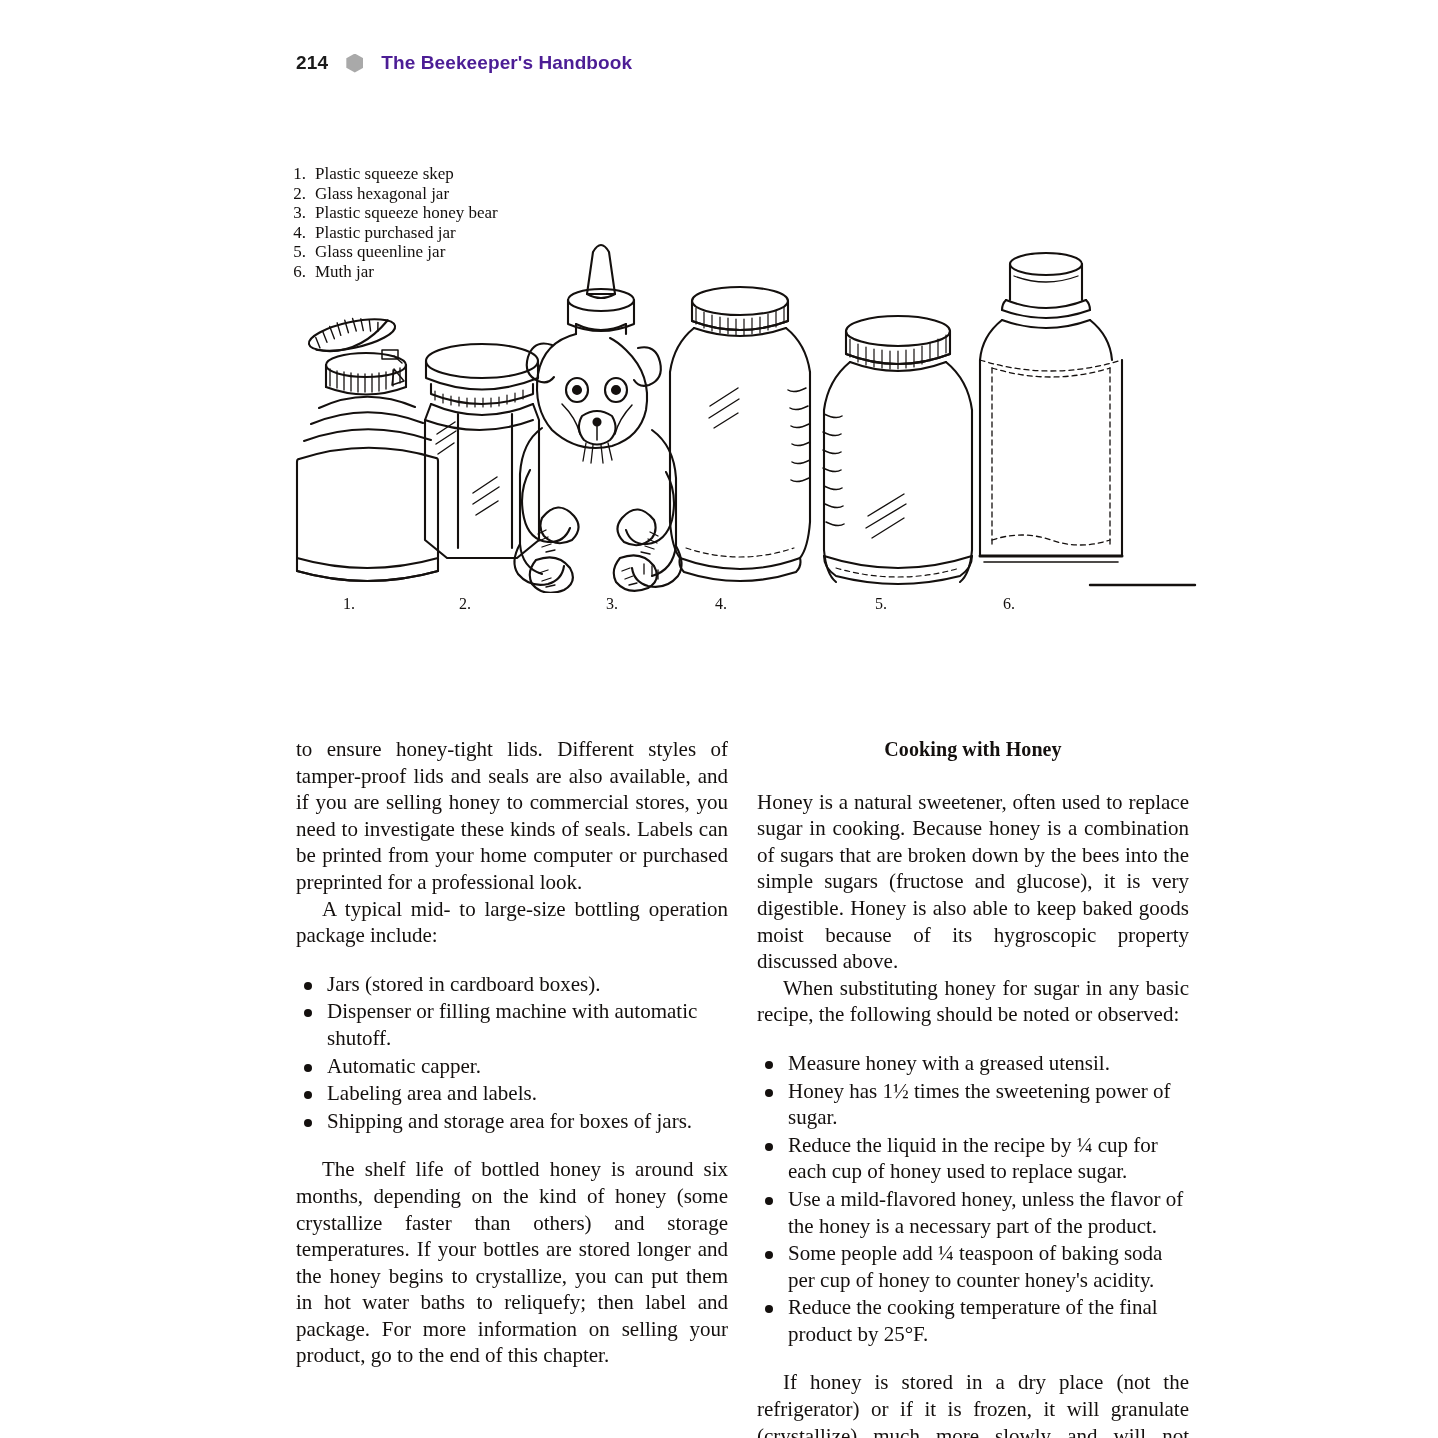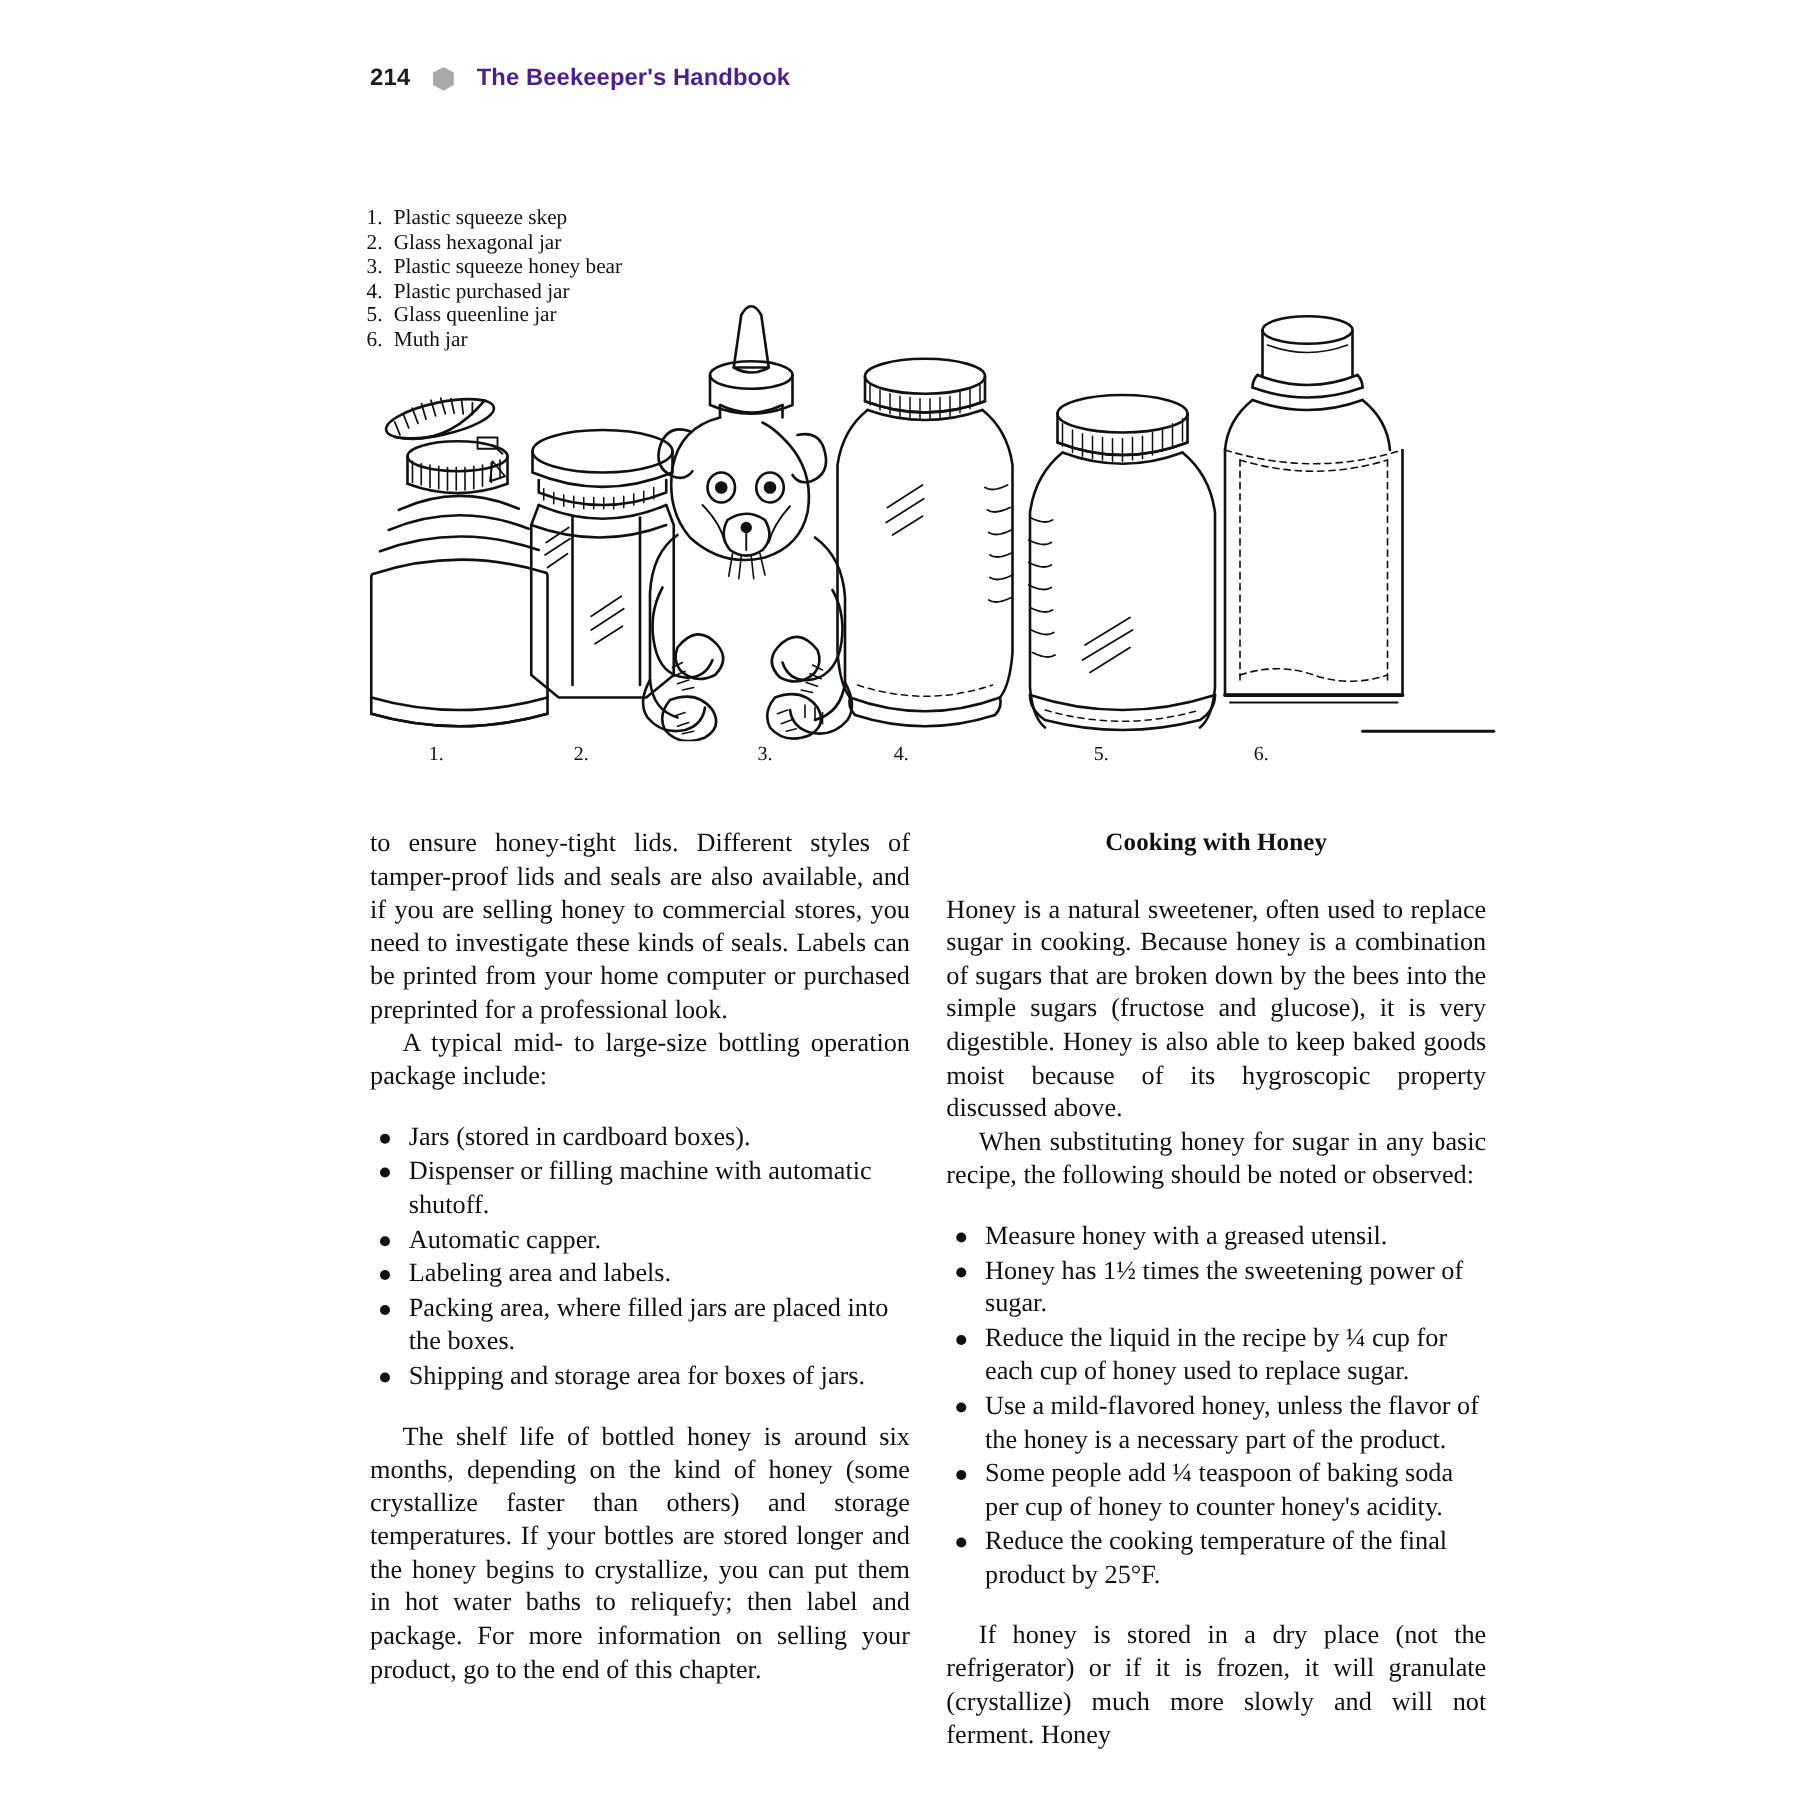--- a/index.html
+++ b/index.html
@@ -93,21 +93,21 @@
   }
   .fig-numbers span {
     position: absolute;
     font-size: 16px;
     top: 0;
   }
 
   
   .col {
     position: absolute;
-    top: 661px;
+    top: 736px;
     width: 432px;
     font-size: 21px;
     line-height: 26.6px;
     text-align: justify;
   }
   .col-left  { left: 296px; }
   .col-right { left: 757px; }
 
   .col p {
     margin: 0;
@@ -396,21 +396,20 @@
 
   <div class="col col-left">
     <p>to ensure honey-tight lids. Different styles of tamper-proof lids and seals are also available, and if you are selling honey to commercial stores, you need to investigate these kinds of seals. Labels can be printed from your home computer or purchased preprinted for a professional look.</p>
     <p class="indent">A typical mid- to large-size bottling operation package include:</p>
 
     <ul class="dot-list">
       <li>Jars (stored in cardboard boxes).</li>
       <li>Dispenser or filling machine with automatic shutoff.</li>
       <li>Automatic capper.</li>
       <li>Labeling area and labels.</li>
-      <li>Packing area, where filled jars are placed into the boxes.</li>
       <li>Shipping and storage area for boxes of jars.</li>
     </ul>
 
     <p class="indent">The shelf life of bottled honey is around six months, depending on the kind of honey (some crystallize faster than others) and storage temperatures. If your bottles are stored longer and the honey begins to crystallize, you can put them in hot water baths to reliquefy; then label and package. For more information on selling your product, go to the end of this chapter.</p>
   </div>
 
   <div class="col col-right">
     <h2 class="section-heading">Cooking with Honey</h2>
 
     <p>Honey is a natural sweetener, often used to replace sugar in cooking. Because honey is a combination of sugars that are broken down by the bees into the simple sugars (fructose and glucose), it is very digestible. Honey is also able to keep baked goods moist because of its hygroscopic property discussed above.</p>

